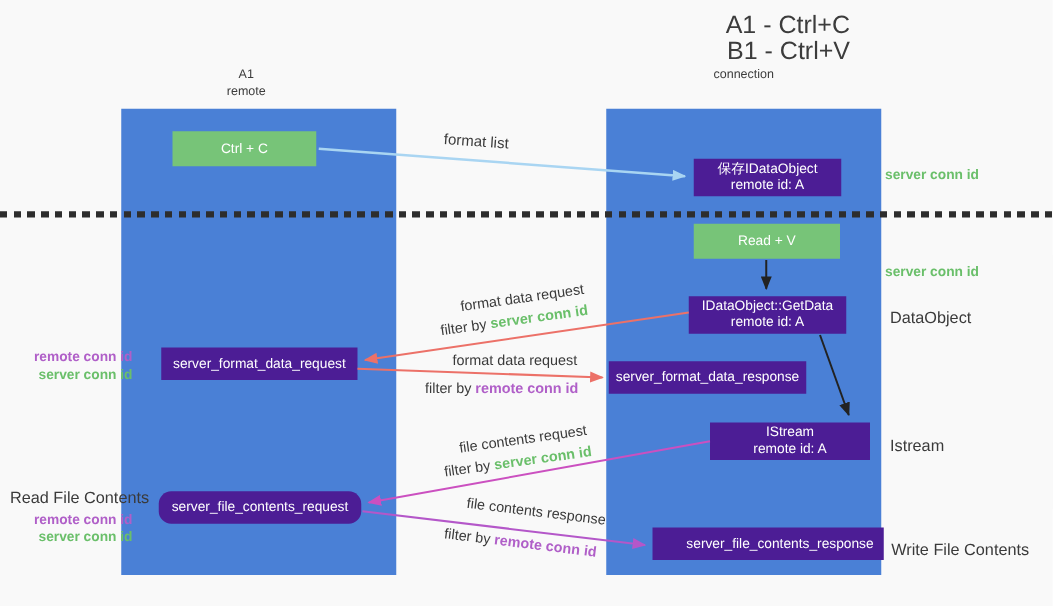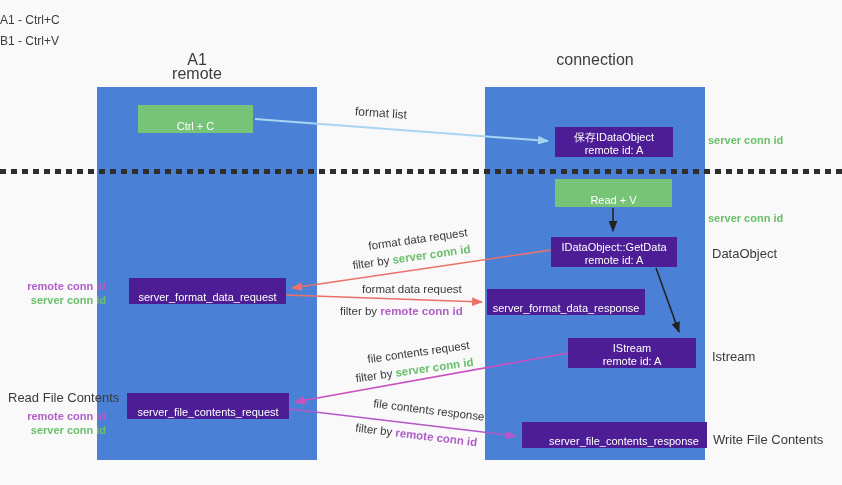--- a/index.html
+++ b/index.html
@@ -2,33 +2,33 @@
 <html><head>
 <meta charset="utf-8">
 <style>
   html,body { margin:0; padding:0; }
   .canvas {
     position:relative; width:842px; height:485px;
     background:#f9f9f9; overflow:hidden;
     font-family:"Liberation Sans", sans-serif;
     color:#3a3a3a;
   }
-  .title { position:absolute; left:0; top:10px; width:680px; text-align:left;
-           font-size:12px; line-height:21px; color:#3c3c3c; }
+  .title { position:absolute; left:0; top:10px; width:680px; text-align:right;
+           font-size:20px; line-height:21px; color:#3c3c3c; }
   .col { position:absolute; top:87px; width:220px; height:373px; background:#4a80d6; }
   .col-left  { left:97px; }
   .col-right { left:485px; }
   .col-header { position:absolute; top:53px; width:220px; text-align:center;
-                font-size:16px; line-height:14px; color:#3c3c3c; }
+                font-size:10px; line-height:14px; color:#3c3c3c; }
   .hdr-left  { left:87px; }
   .hdr-right { left:485px; }
   .dotted-line { position:absolute; left:0; top:169px; width:842px; height:5px;
                  background:repeating-linear-gradient(90deg,#2d2d2d 0 6px,transparent 6px 11px); }
   .node { position:absolute; display:flex; flex-direction:column; align-items:center;
-          justify-content:flex-end; color:#fff; font-size:11px; line-height:13px;
+          justify-content:center; color:#fff; font-size:11px; line-height:13px;
           text-align:center; }
   .green  { background:#77c478; }
   .orange { background:#4c1d95; }
   .side-label { position:absolute; font-size:11px; font-weight:bold; white-space:nowrap; }
   .green-label  { color:#6abf6a; }
   .purple-label { color:#b05fc8; }
   .black-label  { color:#3a3a3a; font-weight:normal; font-size:13px; }
   .left-group { position:absolute; left:8px; width:98px; text-align:right; }
   .left-group div { line-height:14px; }
   .arrow-label { position:absolute; font-size:11.5px; color:#3a3a3a; white-space:nowrap; }
@@ -81,21 +81,21 @@
 
   <div class="node orange" style="left:487px; top:289px; width:158px; height:26px;">
     <span>server_format_data_response</span>
   </div>
 
   <div class="node orange" style="left:568px; top:338px; width:128px; height:30px;">
     <span>IStream</span>
     <span>remote id: A</span>
   </div>
 
-  <div class="node orange" style="left:127px; top:393px; width:162px; height:26px;">
+  <div class="node orange" style="left:127px; top:393px; width:162px; height:26px;border-radius:10px;">
     <span>server_file_contents_request</span>
   </div>
 
   <div class="node orange" style="left:522px; top:422px; width:166px; height:26px;padding-left:19px;">
     <span>server_file_contents_response</span>
   </div>
 
   <div class="side-label green-label" style="left:708px; top:134px;">server conn id</div>
   <div class="side-label green-label" style="left:708px; top:212px;">server conn id</div>
   <div class="side-label black-label" style="left:712px; top:246px;">DataObject</div>

